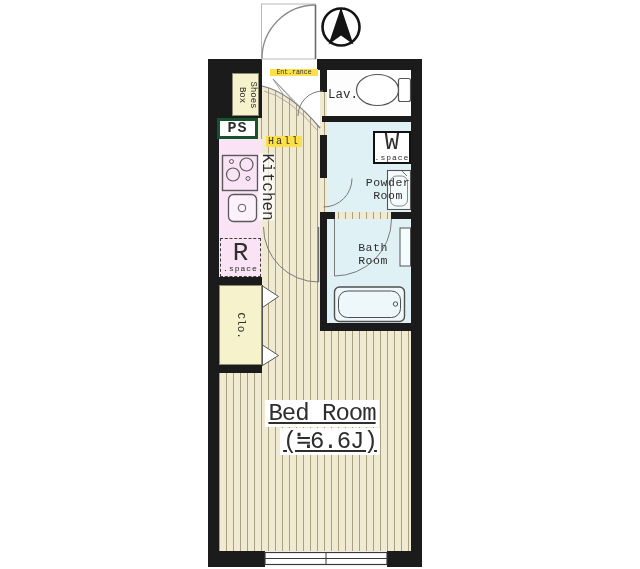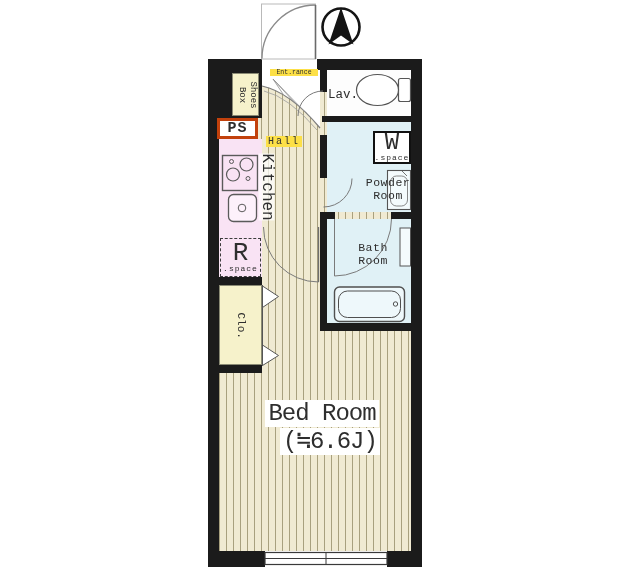--- a/index.html
+++ b/index.html
@@ -15,31 +15,31 @@
   .room-cyan{background:#e0f1f6;}
   .room-white{background:#fdfdfd;}
   .room-pink{background:#f9e3f4;}
   .room-cream{background:#f6f2cb;border:1px solid #8a8a74;box-sizing:border-box;}
   .lbl{position:absolute;z-index:3;line-height:1.1;white-space:nowrap;text-align:center;}
   .center{text-align:center;}
   .rot90{transform:rotate(90deg);}
   .whitebg{background:#fde047;}
   .halfbg{background:rgba(255,255,255,.72);}
   
-  .ps-box{position:absolute;z-index:3;background:#ffffff;border:3px solid #c2410c;box-sizing:border-box;
+  .ps-box{position:absolute;z-index:3;background:#ffffff;border:3px solid #14532d;box-sizing:border-box;
           display:flex;align-items:center;justify-content:center;font-weight:bold;font-size:15px;letter-spacing:1px;}
   .wr-box{position:absolute;z-index:3;box-sizing:border-box;display:flex;flex-direction:column;
           align-items:center;justify-content:center;}
   .wr-main{font-size:24px;line-height:20px;}
   .wr-sub{font-size:8px;line-height:9px;letter-spacing:1px;}
   .w-space{background:#ffffff;border:2.5px solid #111;}
   .r-space{background:#f9e3f4;border:1.6px dashed #3c3c3c;}
   .r-space .wr-main{font-size:26px;line-height:22px;}
   svg{position:absolute;left:0;top:0;z-index:2;}
-  .bedlabel{font-size:24px;letter-spacing:-1px;}
+  .bedlabel{font-size:24px;letter-spacing:-1px;text-decoration:underline;}
   .bedlabel span{background:#ffffff;padding:0 3px;}
 </style>
 </head>
 <body>
 
 <div id="stage">
 
   <div class="abs z1 floor" style="left:219px;top:70px;width:192px;height:481px;"></div>
 
   <div class="abs z1 wall" style="left:208px;top:59px;width:54px;height:11px;"></div>

